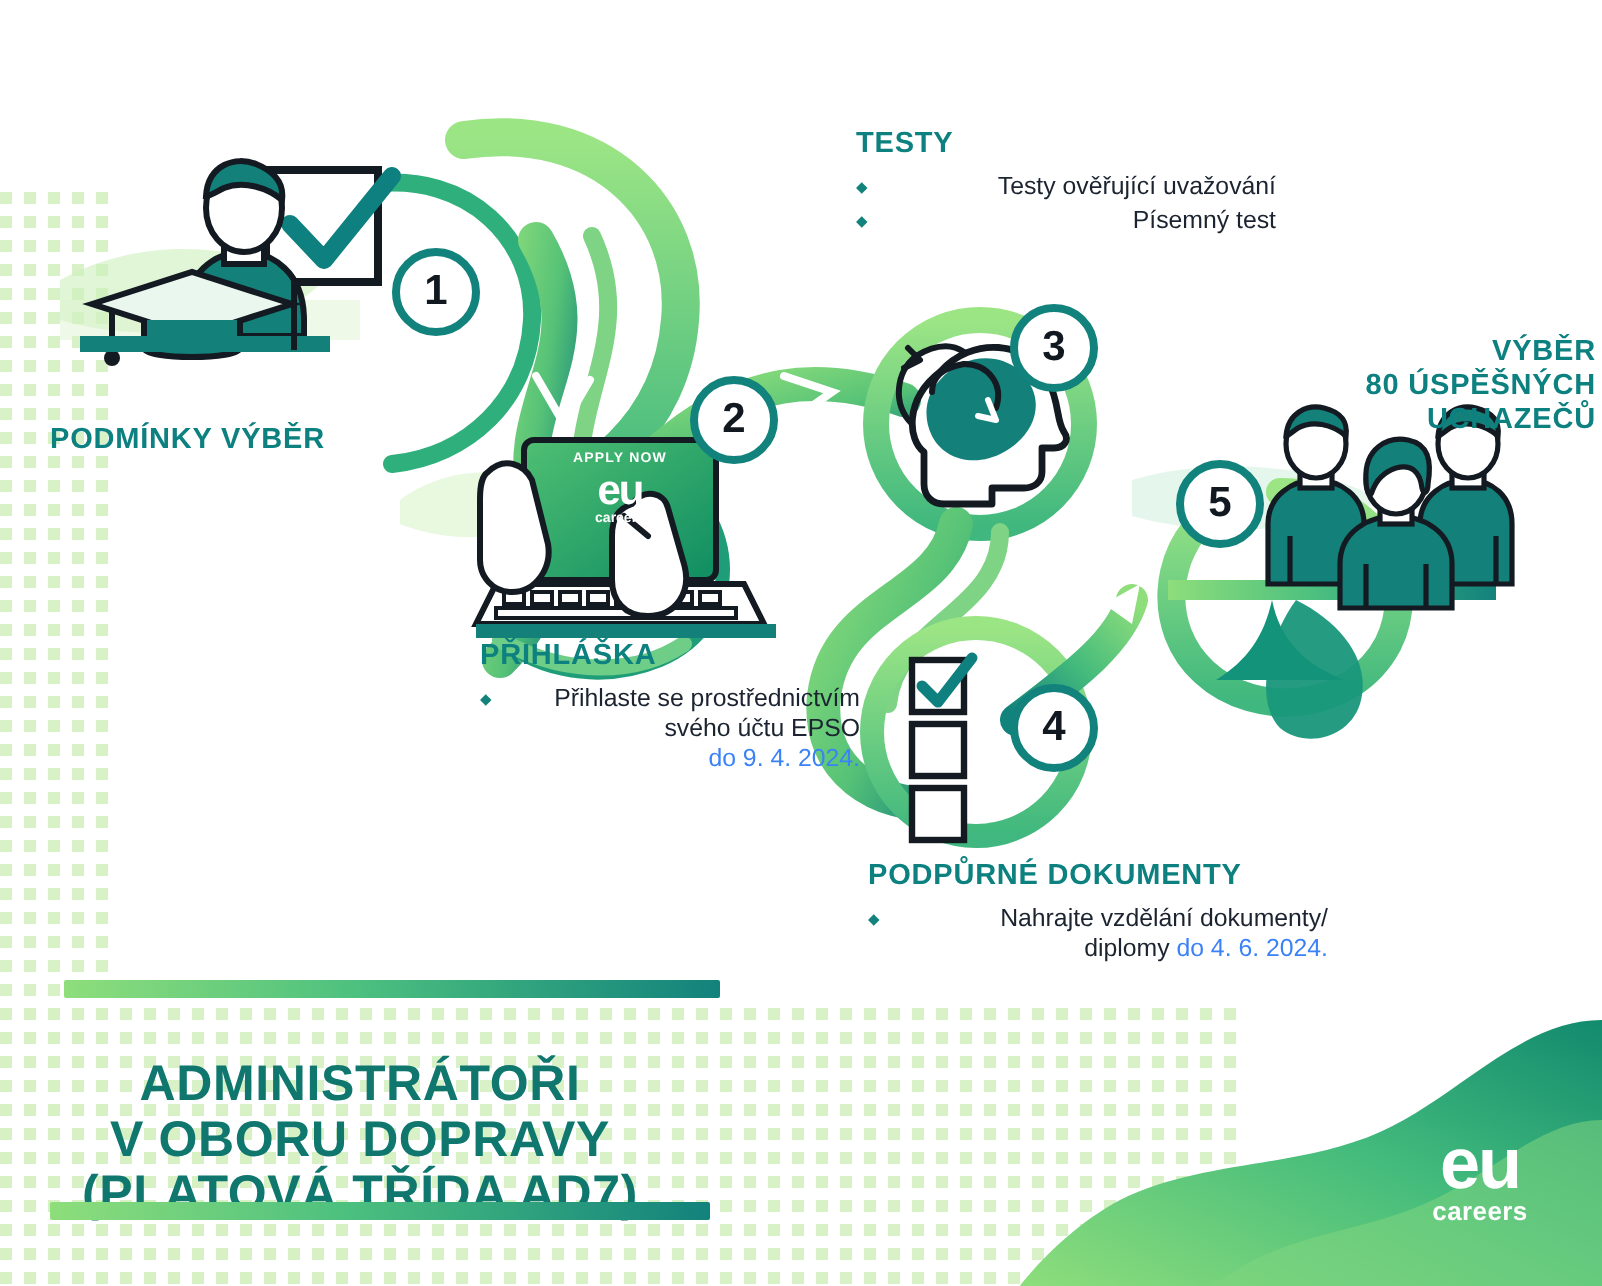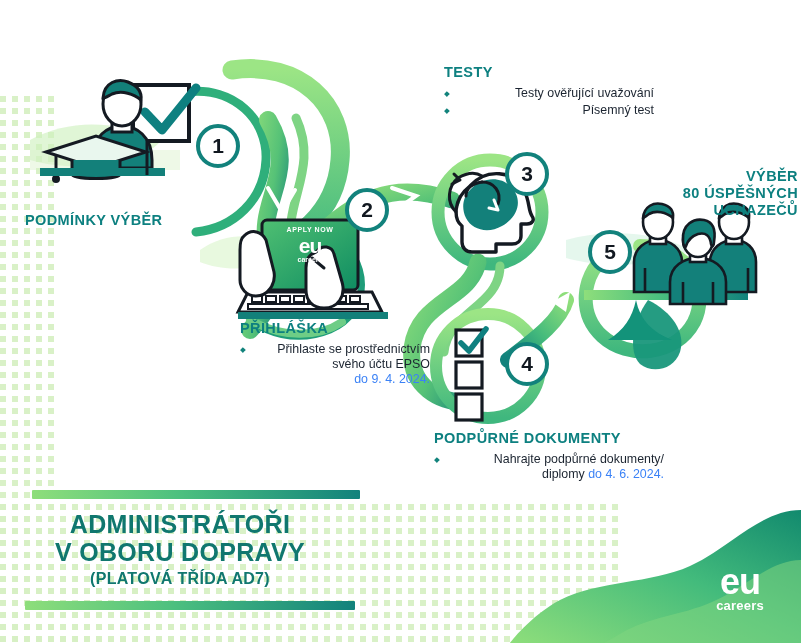--- a/index.html
+++ b/index.html
@@ -57,30 +57,30 @@
     display:flex; align-items:center; justify-content:center;
     font-weight:bold;
     font-size:21px;
     color:#111820;
     z-index:30;
   }
 
   
   #footer-title {
     position:absolute;
-    left:0; top:510px;
+    left:0; top:528px;
     width:360px;
     text-align:center;
     color:#10776f;
     font-weight:bold;
     letter-spacing:0.3px;
     z-index:20;
   }
   #footer-title .l1, #footer-title .l2 { font-size:25px; line-height:28px; }
-  #footer-title .l3 { font-size:16px; line-height:26px; }
+  #footer-title .l3 { font-size:25px; line-height:26px; }
 
   .bar {
     position:absolute;
     height:9px;
     border-radius:1px;
     background:linear-gradient(90deg,#8ede7b 0%,#4cc07f 45%,#12827c 100%);
     z-index:20;
   }
   #bar-top { left:32px; top:490px; width:328px; }
   #bar-bottom { left:25px; top:601px; width:330px; }
@@ -316,32 +316,32 @@
 
   <div class="block" style="left:240px; top:320px; width:190px;">
     <div class="hdr">PŘIHLÁŠKA</div>
     <div class="bullets">
       <div class="bl"><span>Přihlaste se prostřednictvím
 svého účtu EPSO
 </span><span class="hl">do 9. 4. 2024.</span></div>
     </div>
   </div>
 
-  <div class="block" style="left:444px; top:64px; width:210px;">
+  <div class="block" style="left:428px; top:64px; width:210px;">
     <div class="hdr">TESTY</div>
     <div class="bullets">
       <div class="bl">Testy ověřující uvažování</div>
       <div class="bl">Písemný test</div>
     </div>
   </div>
 
   <div class="block" style="left:434px; top:430px; width:230px;">
     <div class="hdr">PODPŮRNÉ DOKUMENTY</div>
     <div class="bullets">
-      <div class="bl"><span>Nahrajte podpůrné dokumenty/
+      <div class="bl"><span>Nahrajte vzdělání dokumenty/
 diplomy </span><span class="hl">do 4. 6. 2024.</span></div>
     </div>
   </div>
 
   <div class="block" style="left:638px; top:168px; width:160px;text-align:right;">
     <div class="hdr" style="line-height:17px;">VÝBĚR
 80 ÚSPĚŠNÝCH
 UCHAZEČŮ</div>
   </div>
 

